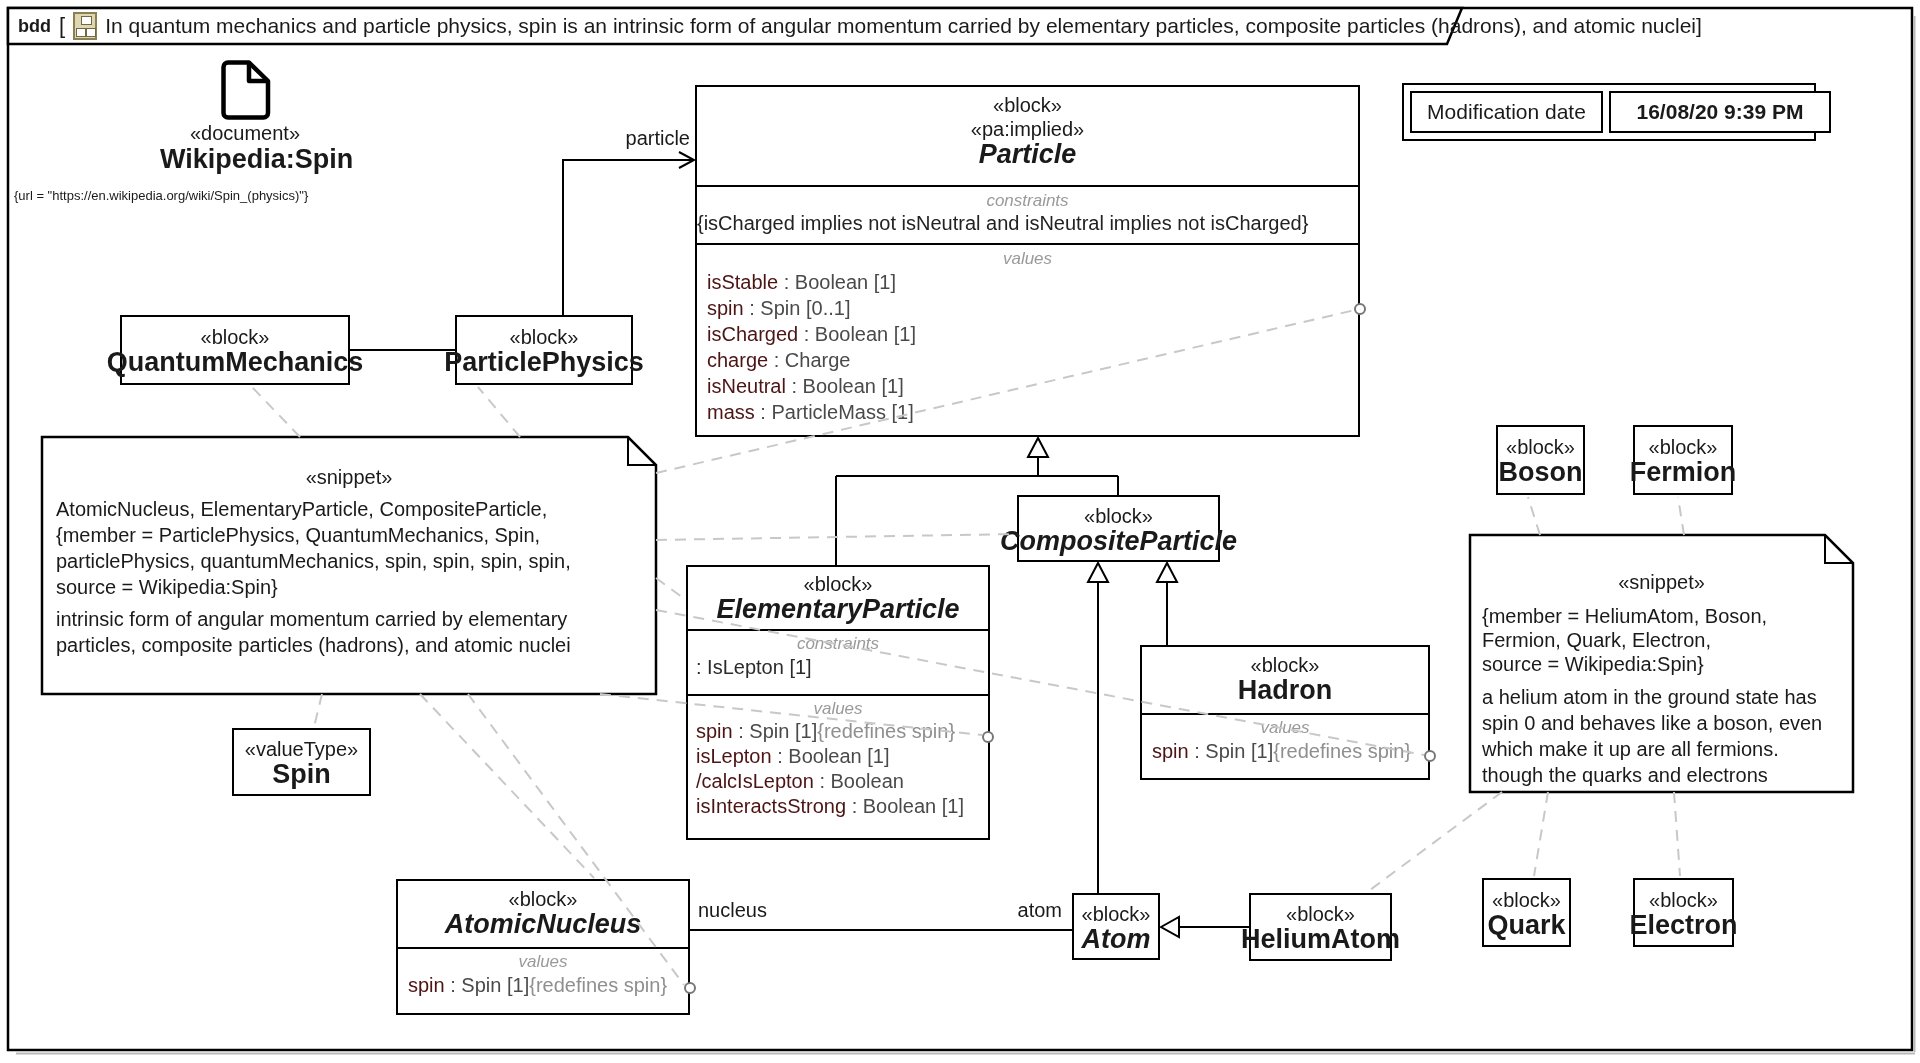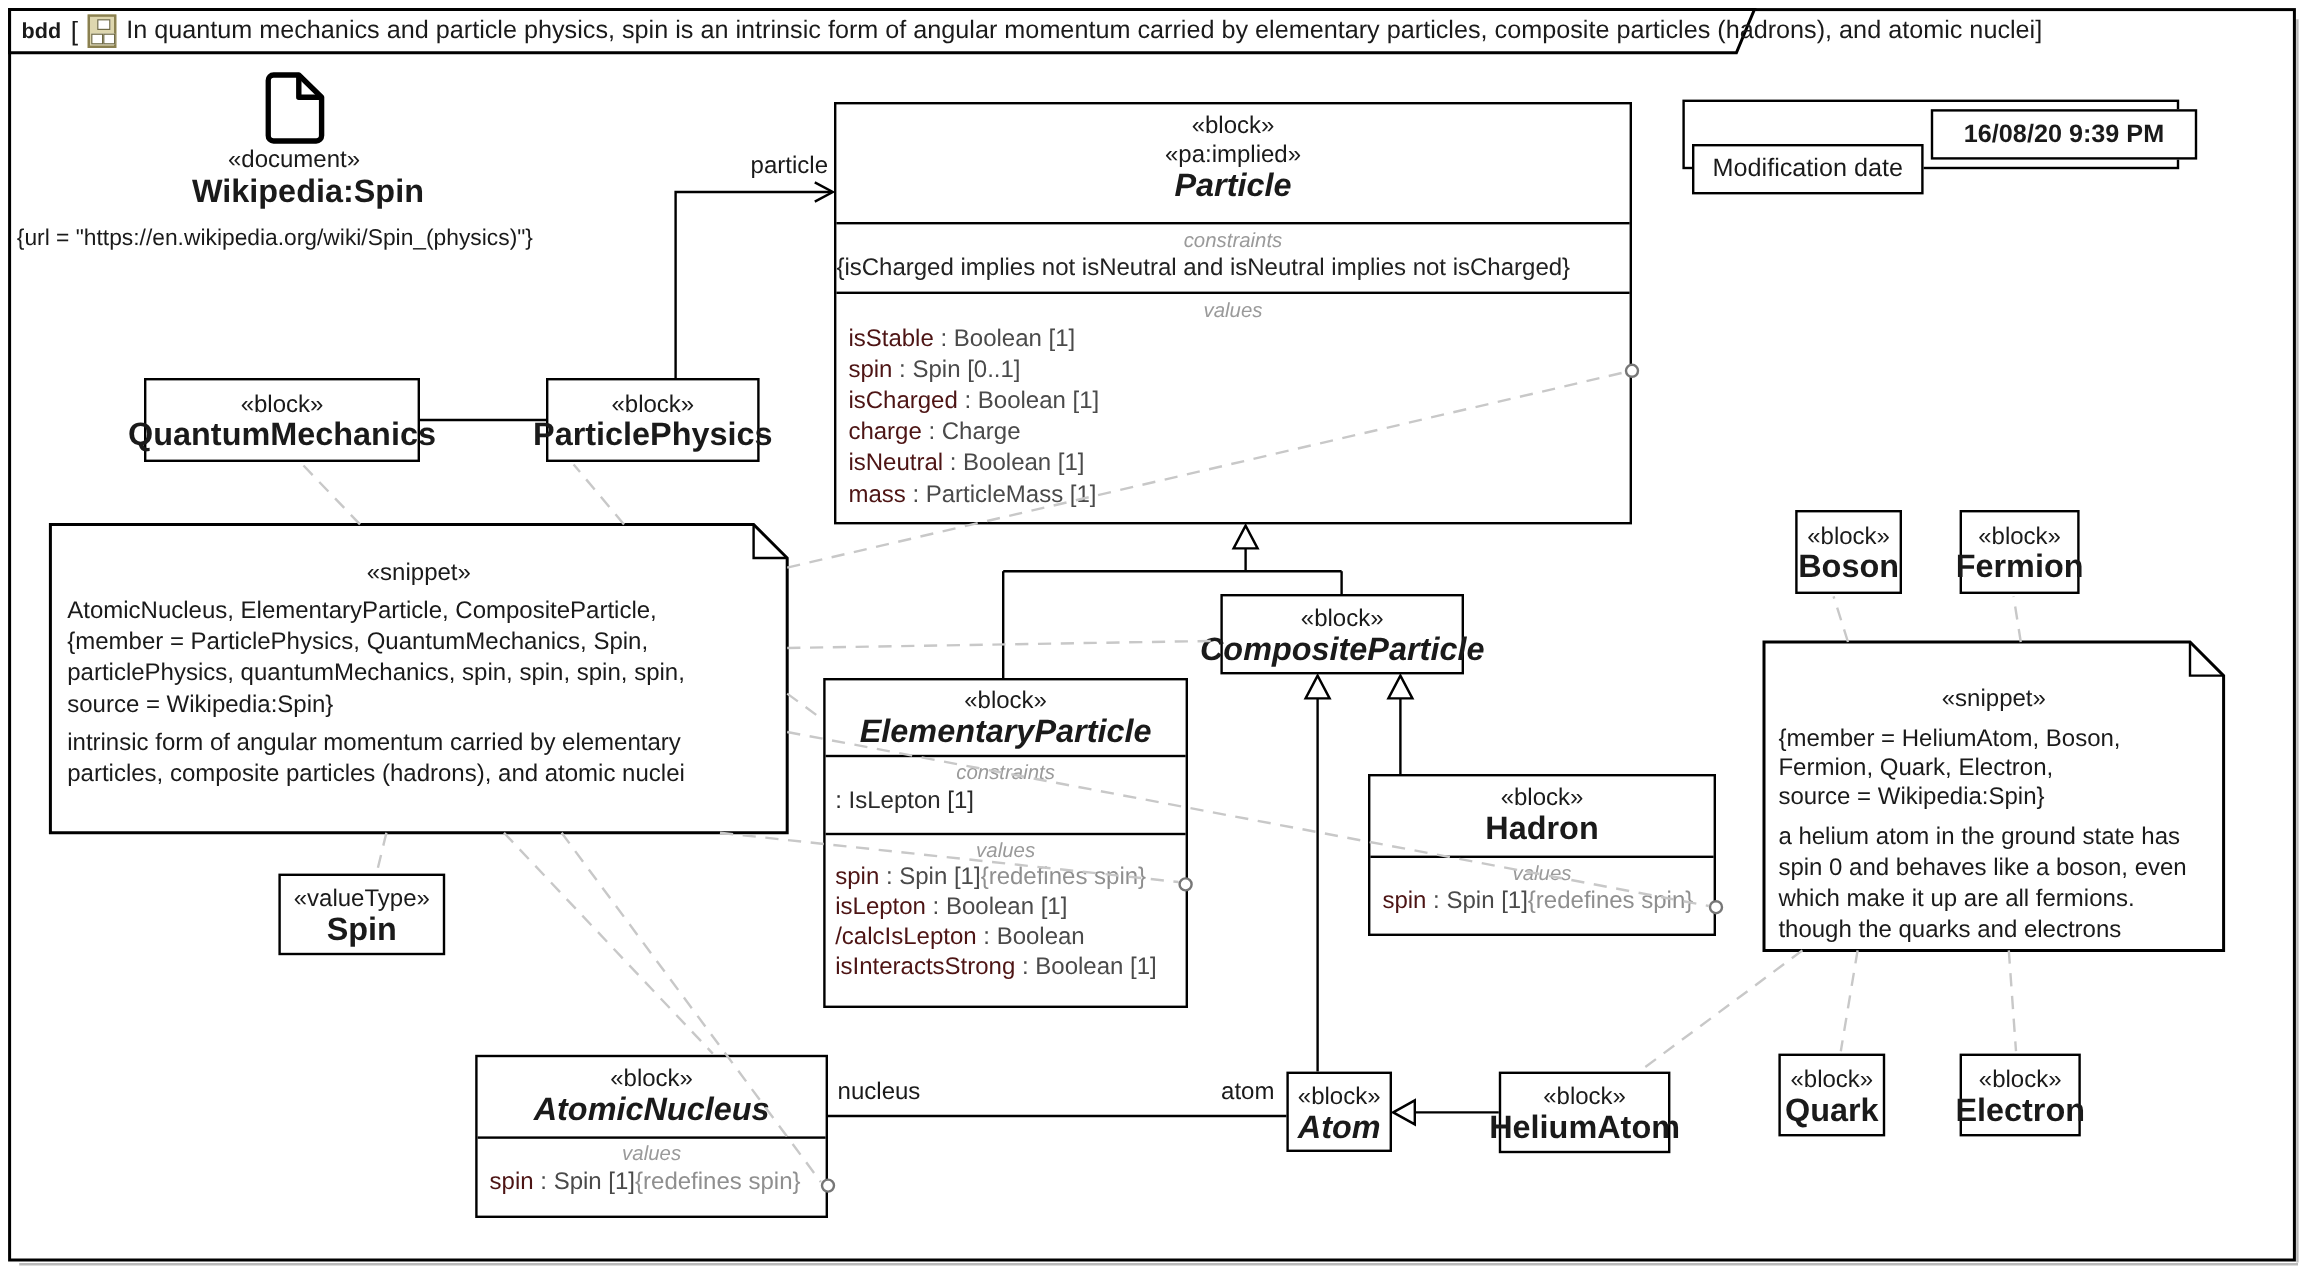--- a/index.html
+++ b/index.html
@@ -59,24 +59,24 @@
   </span>
   <span class="tab-title"><span>In quantum mechanics and particle physics, spin is an intrinsic form of angular momentum carried by elementary particles, composite particles (hadrons), and atomic nuclei</span><span>]</span></span>
 </div>
 
 <svg class="abs" style="left:221px;top:60px;" width="50" height="60" viewBox="0 0 50 60">
   <path d="M7 2.5 H28 L47 21 V53 a4.5 4.5 0 0 1 -4.5 4.5 H7 A4.5 4.5 0 0 1 2.5 53 V7 A4.5 4.5 0 0 1 7 2.5 Z" fill="#fff" stroke="#000" stroke-width="4.5" stroke-linejoin="round"></path>
   <path d="M28 2.5 V21 H47" fill="none" stroke="#000" stroke-width="4.5" stroke-linejoin="round"></path>
 </svg>
 <div class="abs stereo center" style="left:160px;top:122px;width:170px;">«document»</div>
 <div class="abs bname center" style="left:160px;top:147px;width:170px;">Wikipedia:Spin</div>
-<div class="abs" style="left:14px;top:188px;font-size:19px;white-space:nowrap;">{url = "https://en.wikipedia.org/wiki/Spin_(physics)"}</div>
+<div class="abs" style="left:14px;top:188px;font-size:13px;white-space:nowrap;">{url = "https://en.wikipedia.org/wiki/Spin_(physics)"}</div>
 
 <div class="modbox" style="left:1402px;top:83px;width:414px;height:58px;"></div>
-<div class="modbox" style="left:1410px;top:91px;width:193px;height:42px;margin-top:29px;">Modification date</div>
+<div class="modbox" style="left:1410px;top:91px;width:193px;height:42px;">Modification date</div>
 <div class="modbox" style="left:1609px;top:91px;width:222px;height:42px;font-weight:bold;">16/08/20 9:39 PM</div>
 
 <div class="block cblock" style="left:120px;top:315px;width:230px;height:70px;">
   <div class="stereo">«block»</div>
   <div class="bname">QuantumMechanics</div>
 </div>
 <div class="block cblock" style="left:455px;top:315px;width:178px;height:70px;">
   <div class="stereo">«block»</div>
   <div class="bname">ParticlePhysics</div>
 </div>

